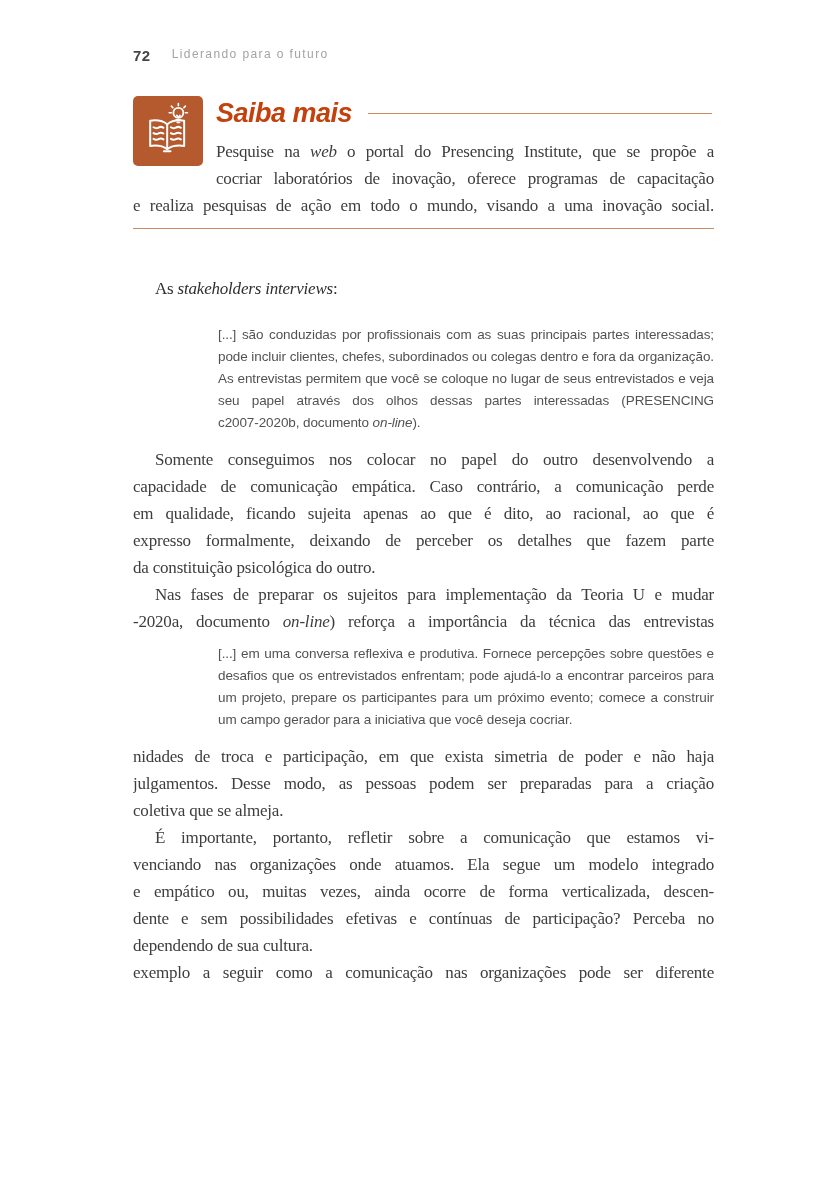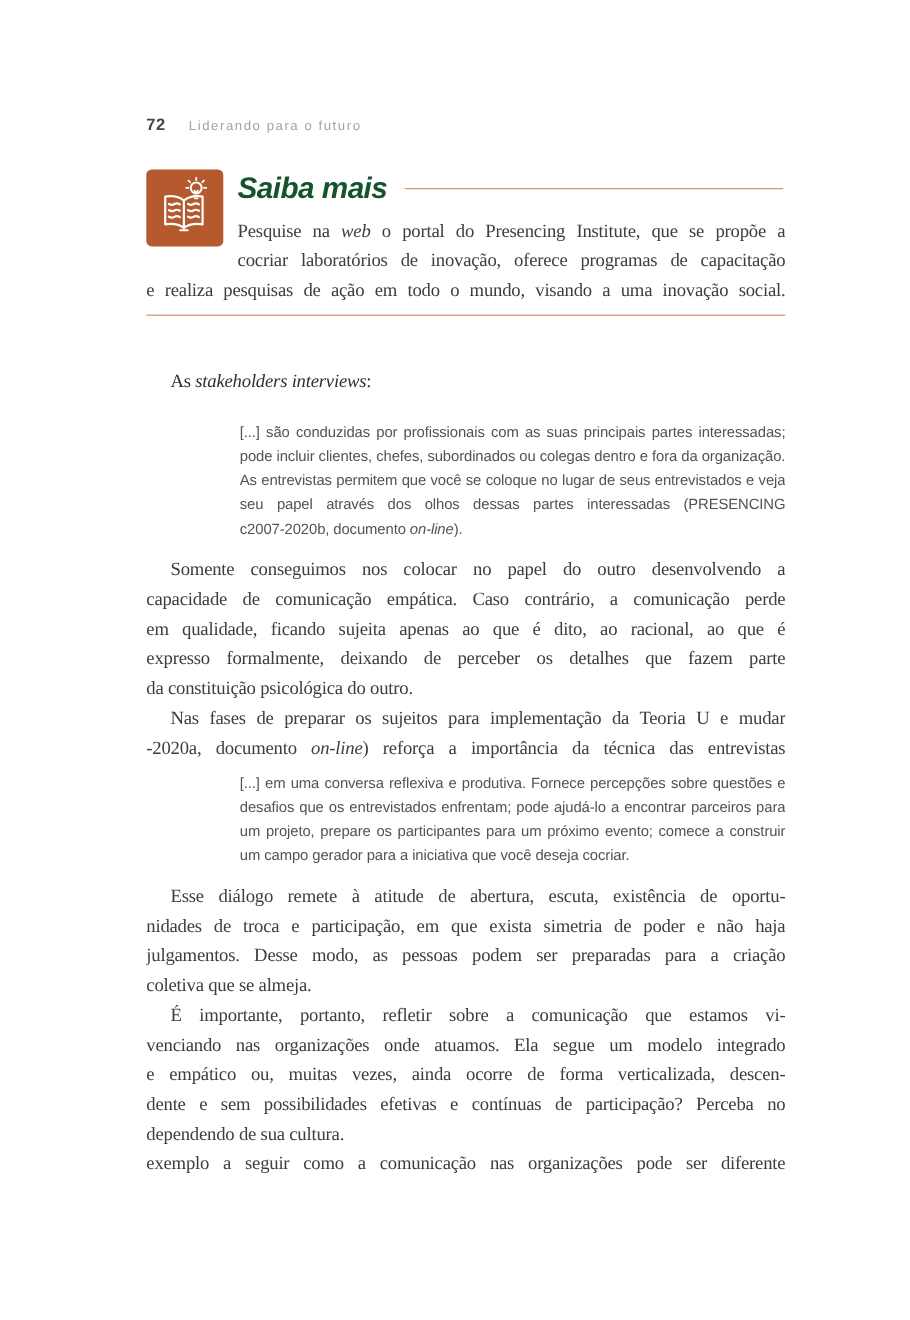--- a/index.html
+++ b/index.html
@@ -16,44 +16,43 @@
     width:827px;height:1200px;
     background:#ffffff;
     overflow:hidden;
   }
   .col{
     margin-left:133px;
     width:581px;
   }
   
   .header{
-    display:flex;align-items:center;
-    padding-top:60px;
-    margin-top:45px;
+    display:flex;align-items:flex-start;
+    padding-top:47px;
   }
   .page-number{
     font-size:15px;font-weight:bold;color:#454545;letter-spacing:.5px;
   }
   .running-title{
     font-size:12px;color:#a3a3a3;letter-spacing:1.4px;margin-left:21px;
   }
   
   .saiba{margin-top:32px;}
   .saiba-row{display:flex;}
   .saiba-icon{
     flex:0 0 70px;width:70px;height:70px;
     background:var(--accent);
     border-radius:5px;
     display:flex;align-items:center;justify-content:center;
   }
   .saiba-right{flex:1;margin-left:13px;min-width:0;}
   .saiba-title-row{display:flex;align-items:center;margin-top:2px;}
   .saiba-title{
     font-size:27px;font-weight:bold;font-style:italic;
-    color:#14532d;letter-spacing:-.5px;white-space:nowrap;
+    color:#c2410c;letter-spacing:-.5px;white-space:nowrap;
   }
   .title-rule{flex:1;border-top:1px solid var(--rule);margin-left:16px;margin-right:2px;}
   .saiba-lines{margin-top:9px;}
   .saiba .line,.para .line,.lead .line{
     font-size:17px;line-height:27px;height:27px;
     letter-spacing:-.2px;color:var(--body-ink);font-family:Liberation Serif, serif;
   }
   .line{
     overflow:hidden;
     text-align:justify;text-align-last:justify;
@@ -155,21 +154,20 @@
           <div class="line first"><span>Nas fases de preparar os sujeitos para implementação da Teoria U e mudar</span></div>
           <div class="line"><span>-2020a, documento </span><span class="it">on-line</span><span>) reforça a importância da técnica das entrevistas</span></div>
         </div>
         <div class="quote">
           <div class="line"><span>[...] em uma conversa reflexiva e produtiva. Fornece percepções sobre questões e</span></div>
           <div class="line"><span>desafios que os entrevistados enfrentam; pode ajudá-lo a encontrar parceiros para</span></div>
           <div class="line"><span>um projeto, prepare os participantes para um próximo evento; comece a construir</span></div>
           <div class="line final"><span>um campo gerador para a iniciativa que você deseja cocriar.</span></div>
         </div>
         <div class="para">
-          <div class="line first"><span>Esse diálogo remete à atitude de abertura, escuta, existência de oportu-</span></div>
           <div class="line"><span>nidades de troca e participação, em que exista simetria de poder e não haja</span></div>
           <div class="line"><span>julgamentos. Desse modo, as pessoas podem ser preparadas para a criação</span></div>
           <div class="line final"><span>coletiva que se almeja.</span></div>
         </div>
         <div class="para">
           <div class="line first"><span>É importante, portanto, refletir sobre a comunicação que estamos vi-</span></div>
           <div class="line"><span>venciando nas organizações onde atuamos. Ela segue um modelo integrado</span></div>
           <div class="line"><span>e empático ou, muitas vezes, ainda ocorre de forma verticalizada, descen-</span></div>
           <div class="line"><span>dente e sem possibilidades efetivas e contínuas de participação? Perceba no</span></div>
           <div class="line final"><span>dependendo de sua cultura.</span></div>

